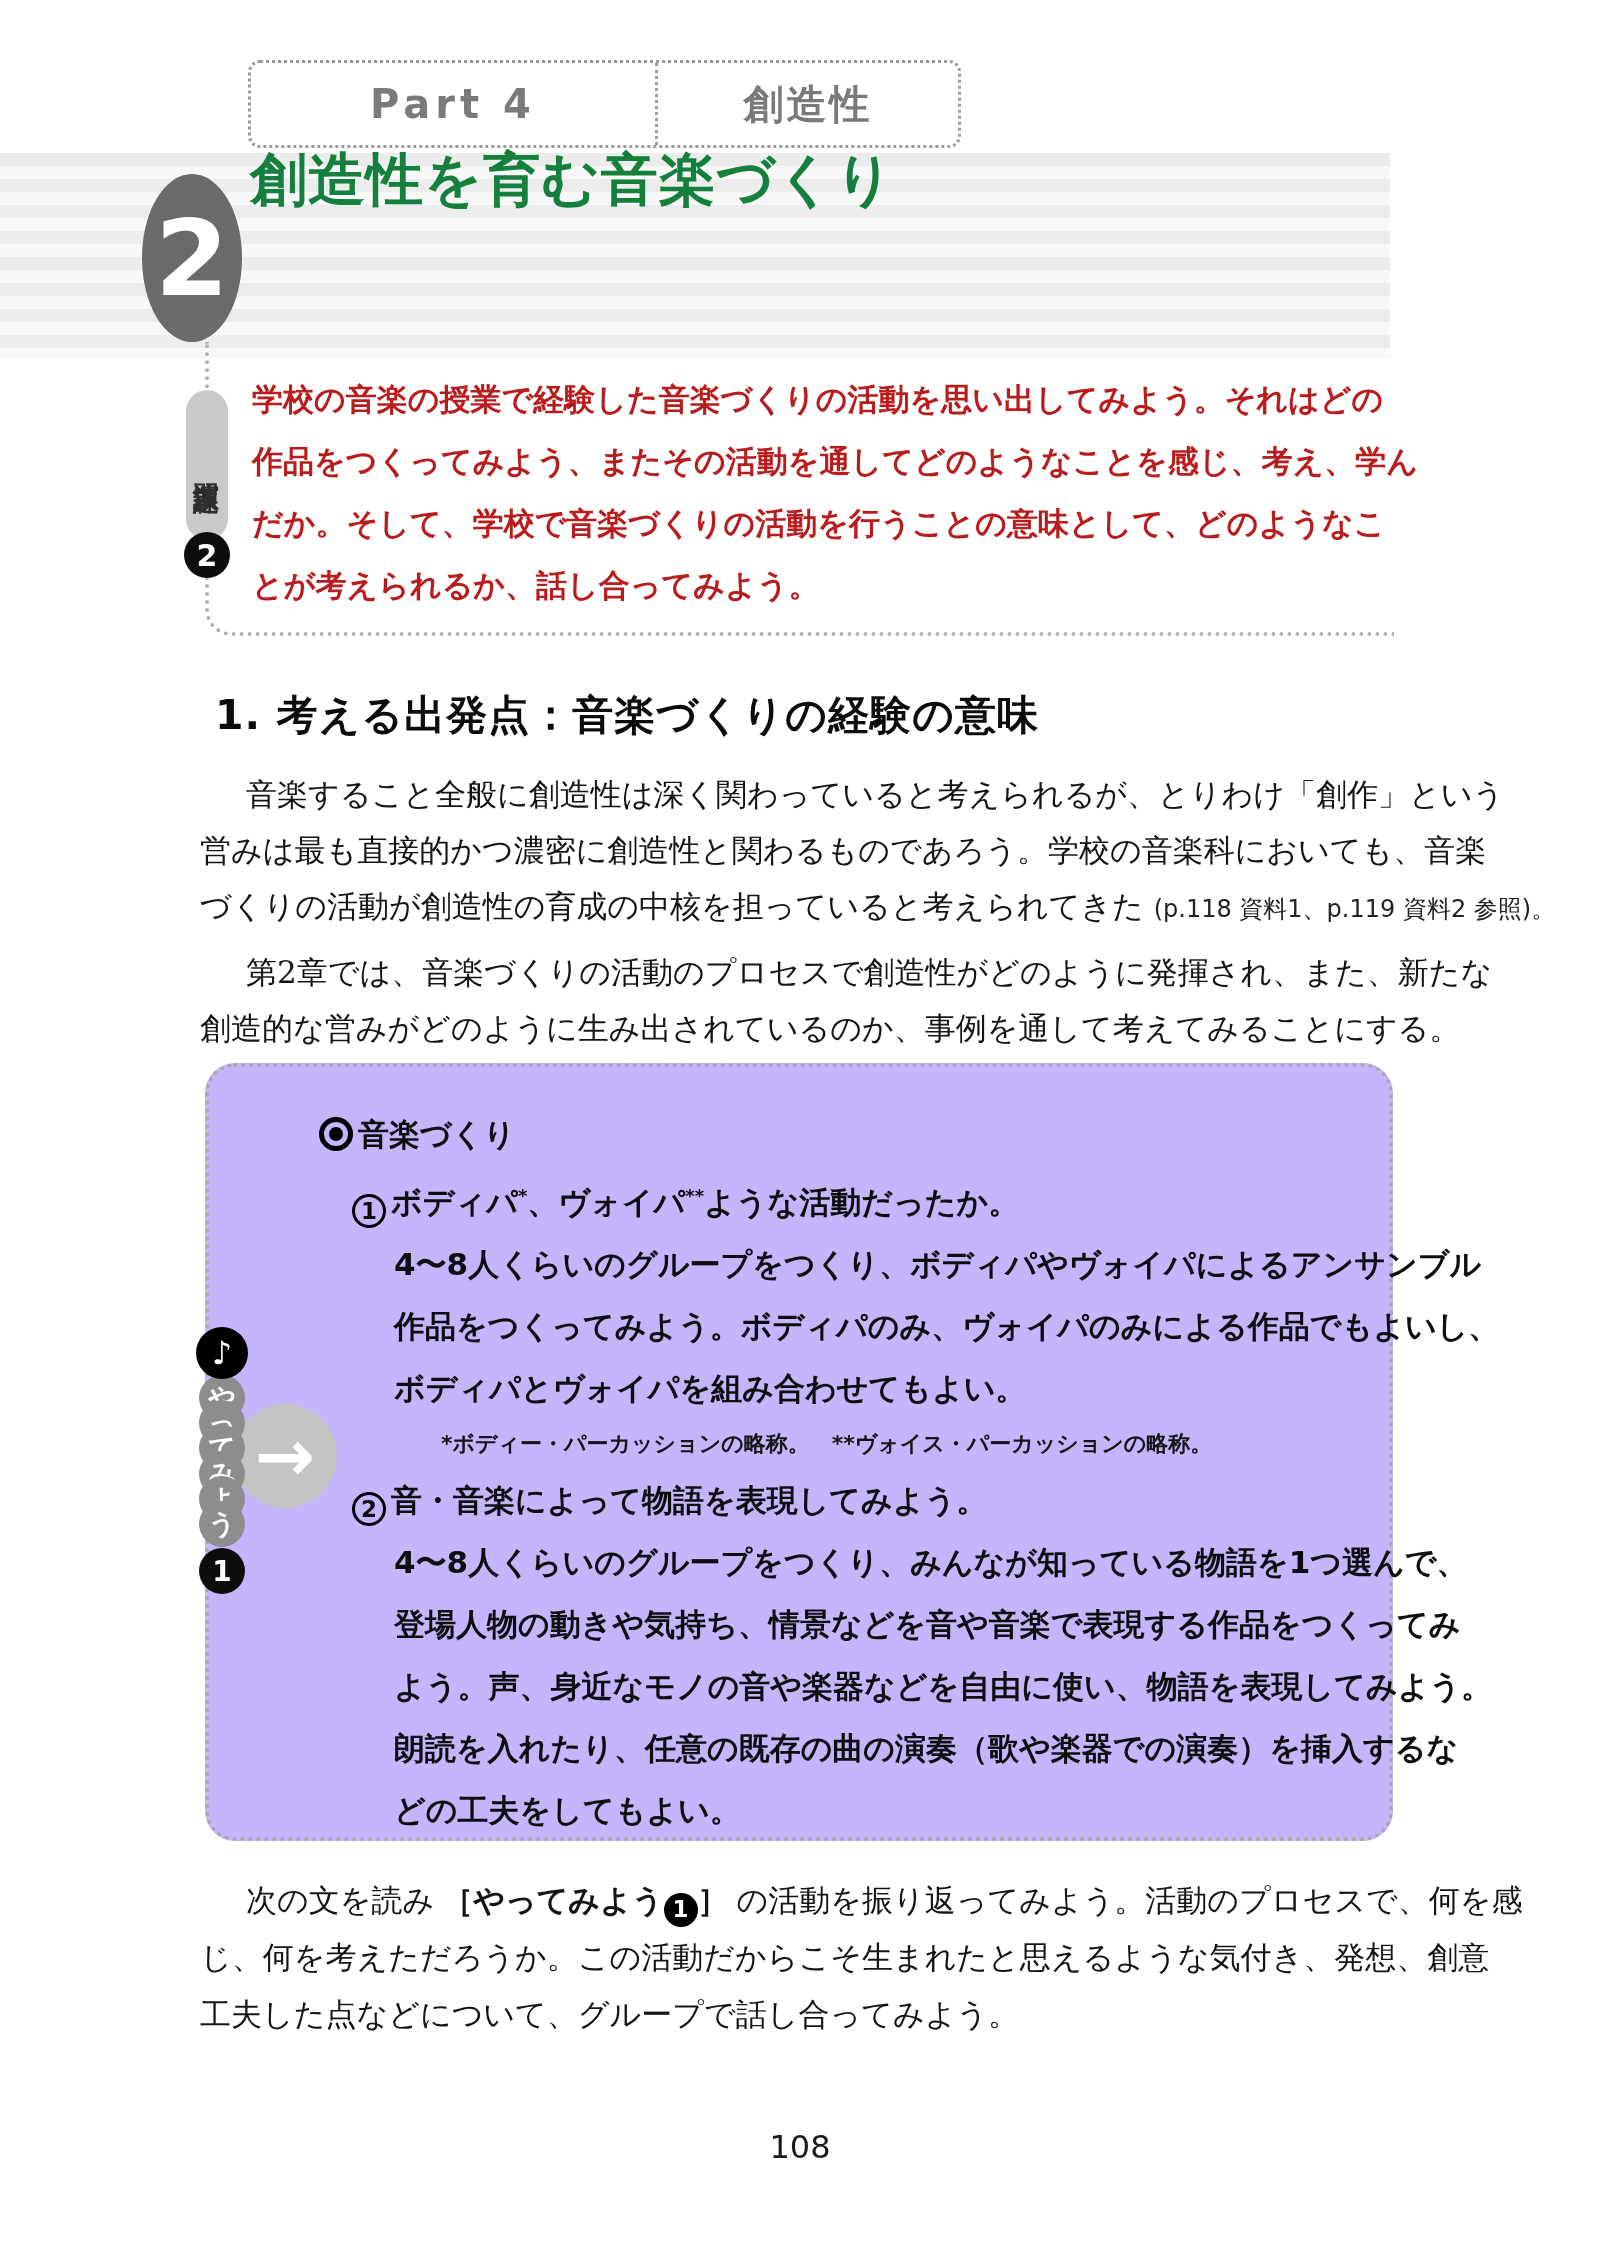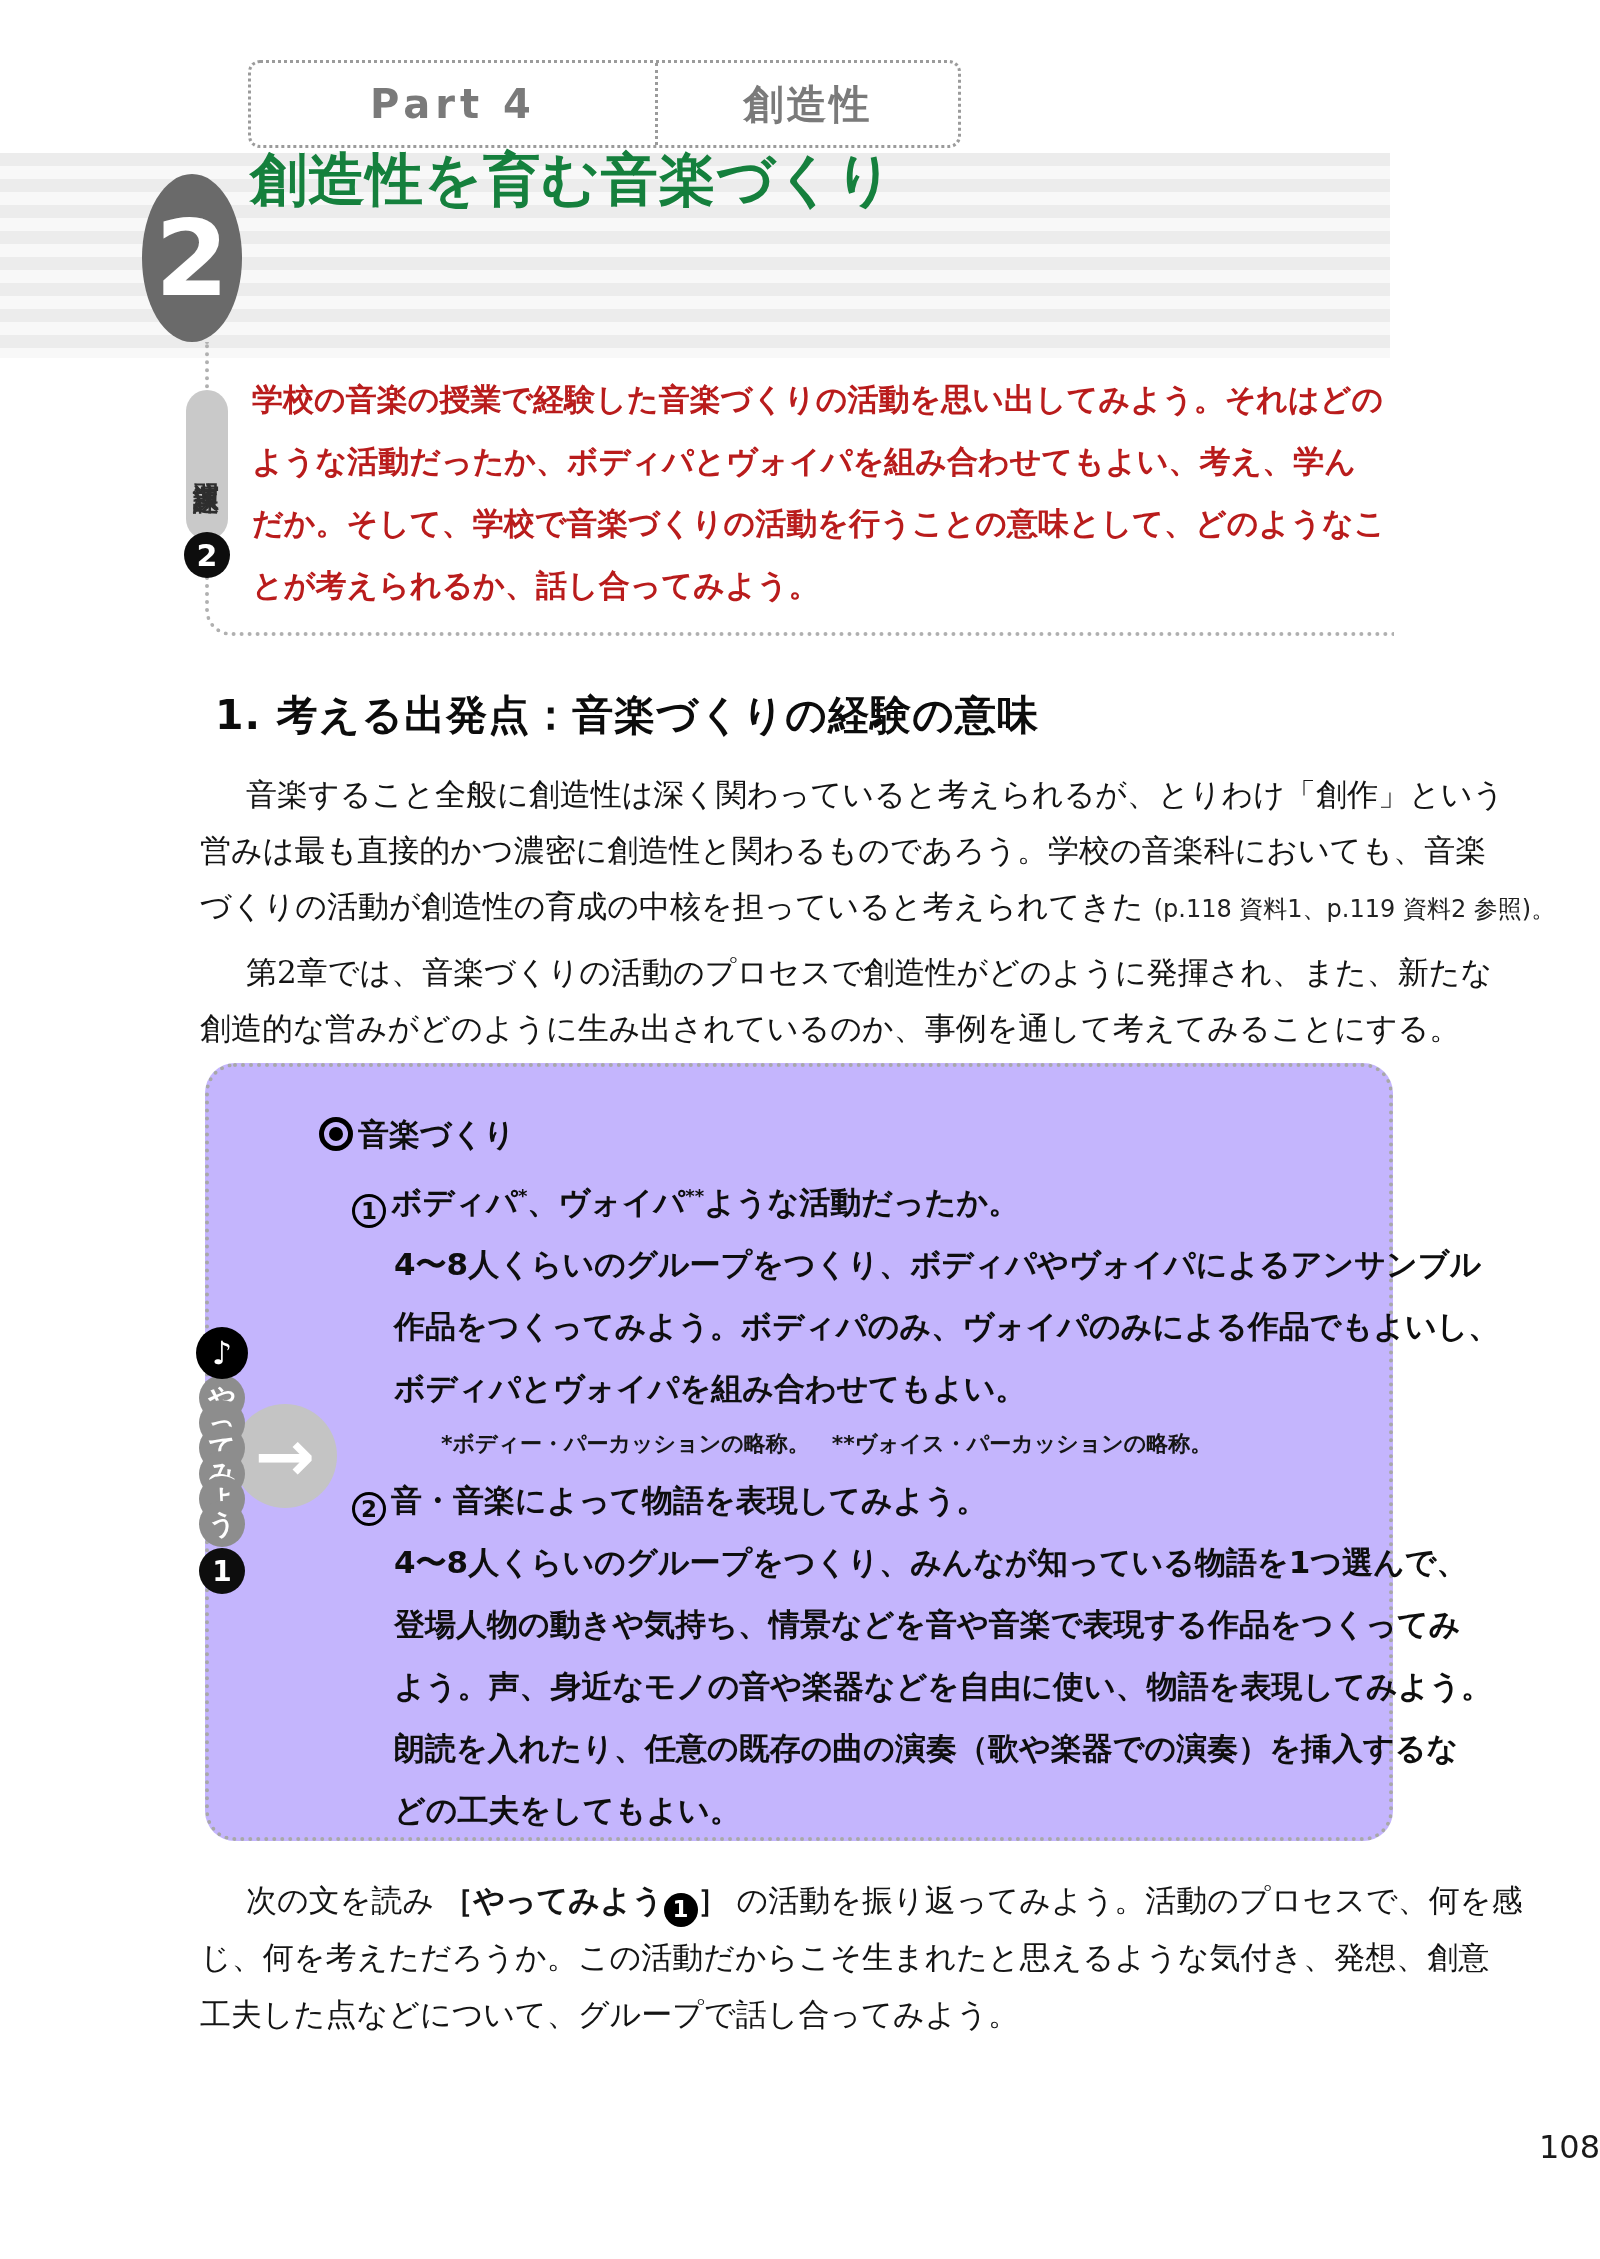--- a/index.html
+++ b/index.html
@@ -139,21 +139,21 @@
   .closing .line { line-height:57px; }
   .bracket-seg { font-family:"DejaVu Sans", sans-serif; font-weight:bold; margin:0 8px; }
   .filled-num {
     display:inline-flex; width:34px; height:34px; background:#000; color:#fff;
     border-radius:50%; align-items:center; justify-content:center;
     font-size:23px; font-weight:bold; vertical-align:-6px;
     font-family:"DejaVu Sans", sans-serif;
   }
 
   .page-number {
-    position:absolute; left:0; top:2128px; width:1600px; text-align:right;
+    position:absolute; left:0; top:2128px; width:1600px; text-align:center;
     font-size:32px; color:#1a1a1a;
   }
 </style>
 </head>
 <body>
 
 <div class="page">
 
   <div class="part-box">
     <div class="part-label nowrap">Part 4</div>
@@ -165,21 +165,21 @@
   <div class="chapter-num">2</div>
   <div class="chapter-title nowrap">創造性を育む音楽づくり</div>
 
   <div class="exercise-frame"></div>
   <div class="exercise-capsule">
     <span class="vtext">演習課題</span>
   </div>
   <div class="exercise-num">2</div>
   <div class="exercise-text">
     <div class="line nowrap">学校の音楽の授業で経験した音楽づくりの活動を思い出してみよう。それはどの</div>
-    <div class="line nowrap">ような活動だったか、ボディパとヴォイパを組み合わせてもよい、考え、学ん</div>
+    <div class="line nowrap">作品をつくってみよう、またその活動を通してどのようなことを感じ、考え、学ん</div>
     <div class="line nowrap">だか。そして、学校で音楽づくりの活動を行うことの意味として、どのようなこ</div>
     <div class="line nowrap">とが考えられるか、話し合ってみよう。</div>
   </div>
 
   <div class="section-heading nowrap">1. 考える出発点：音楽づくりの経験の意味</div>
 
   <div class="body-para para1">
     <div class="line nowrap indent">音楽すること全般に創造性は深く関わっていると考えられるが、とりわけ「創作」という</div>
     <div class="line nowrap">営みは最も直接的かつ濃密に創造性と関わるものであろう。学校の音楽科においても、音楽</div>
     <div class="line nowrap"><span>づくりの活動が創造性の育成の中核を担っていると考えられてきた</span> <span class="ref-note">(p.118 資料1、p.119 資料2 参照)。</span></div>

